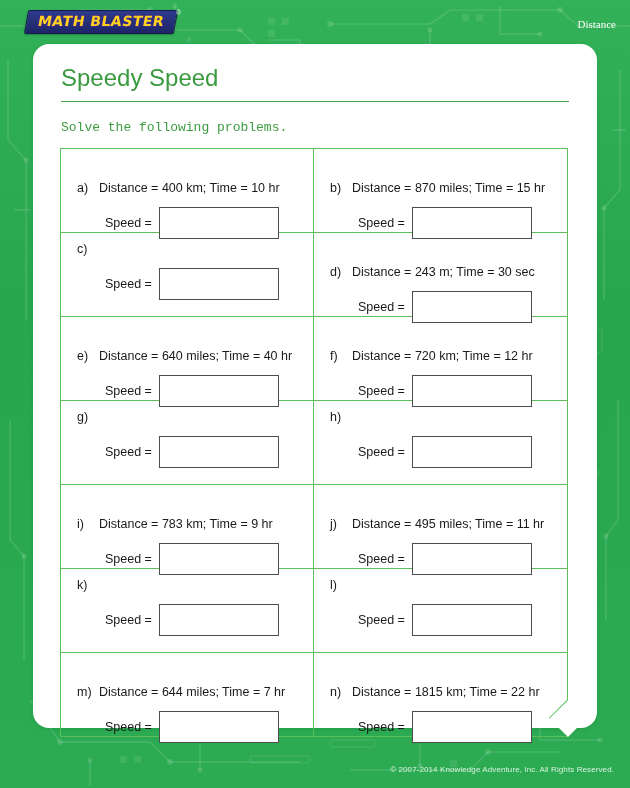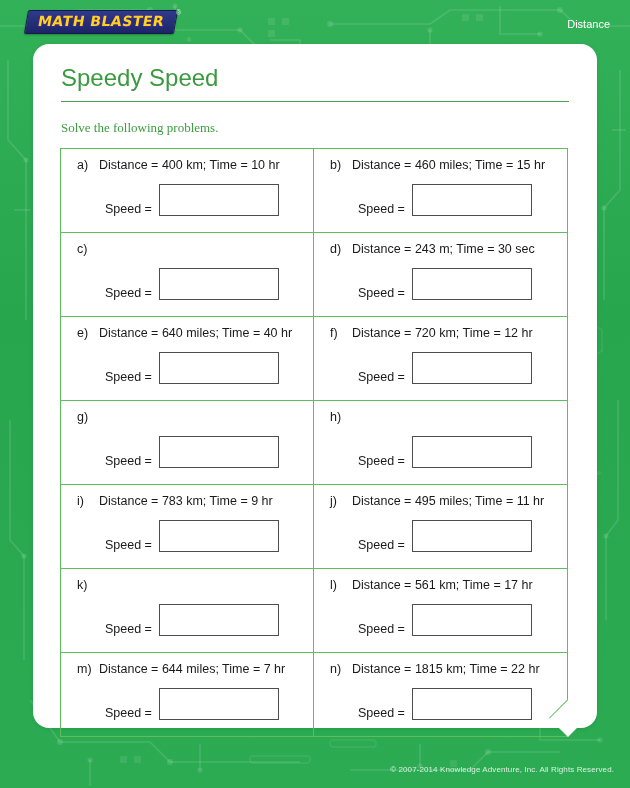--- a/index.html
+++ b/index.html
@@ -66,24 +66,24 @@
     white-space: nowrap;
   }
   .logo-reg {
     position: absolute;
     left: 176px; top: 9px;
     color: #dff5e4;
     font-size: 7px;
   }
   .topic-label {
     position: absolute;
-    right: 20px; top: 18px;
+    right: 14px; top: 18px;
     color: #ffffff;
     font-size: 11px;
-    font-family: Liberation Sans, sans-serif;
+    font-family: Liberation Serif, serif;
   }
 
   
   .card {
     position: absolute;
     left: 33px; top: 44px;
     width: 564px; height: 684px;
     background: #ffffff;
     border-radius: 16px;
     z-index: 4;
@@ -101,21 +101,21 @@
     position: absolute;
     left: 28px; top: 57px;
     width: 508px; height: 1px;
     background: #4aa24a;
   }
   .instructions {
     position: absolute;
     left: 28px; top: 76px;
     font-size: 13px;
     color: #3d9c40;
-    font-family: Liberation Serif, serif;
+    font-family: Liberation Mono, monospace;
   }
 
   
   .grid {
     position: absolute;
     left: 27px; top: 104px;
     width: 508px;
     border: 1px solid #5cbf5c;
     border-bottom: none;
     box-sizing: border-box;
@@ -143,25 +143,25 @@
     font-family: "Liberation Sans", sans-serif;
     white-space: nowrap;
     padding-left: 16px;
   }
   .prob-letter {
     display: inline-block;
     min-width: 20px;
     text-align: left;
     font-size: 12.5px;
   }
-  .prob-text { margin-left: 2px; }
+  .prob-text { margin-left: 2px; margin-top: 23px; }
 
   .answer-line {
     display: flex;
-    align-items: flex-end;
+    align-items: center;
     margin-top: 12px;
     padding-left: 44px;
   }
   .speed-label {
     font-size: 12.5px;
     color: #1a1a1a;
     margin-right: 7px;
     white-space: nowrap;
   }
   .answer-box {
@@ -290,21 +290,21 @@
           <span class="prob-text">Distance = 400 km; Time = 10 hr</span>
         </div>
         <div class="answer-line">
           <span class="speed-label">Speed =</span>
           <div class="answer-box"></div>
         </div>
       </div>
       <div class="cell">
         <div class="prob-line">
           <span class="prob-letter">b)</span>
-          <span class="prob-text">Distance = 460 miles; Time = 15 hr</span>
+          <span class="prob-text">Distance = 870 miles; Time = 15 hr</span>
         </div>
         <div class="answer-line">
           <span class="speed-label">Speed =</span>
           <div class="answer-box"></div>
         </div>
       </div>
     </div>
 
     <div class="row">
       <div class="cell left">
@@ -401,21 +401,20 @@
           <span class="prob-letter">k)</span>
         </div>
         <div class="answer-line">
           <span class="speed-label">Speed =</span>
           <div class="answer-box"></div>
         </div>
       </div>
       <div class="cell">
         <div class="prob-line">
           <span class="prob-letter">l)</span>
-          <span class="prob-text">Distance = 561 km; Time = 17 hr</span>
         </div>
         <div class="answer-line">
           <span class="speed-label">Speed =</span>
           <div class="answer-box"></div>
         </div>
       </div>
     </div>
 
     <div class="row">
       <div class="cell left">

